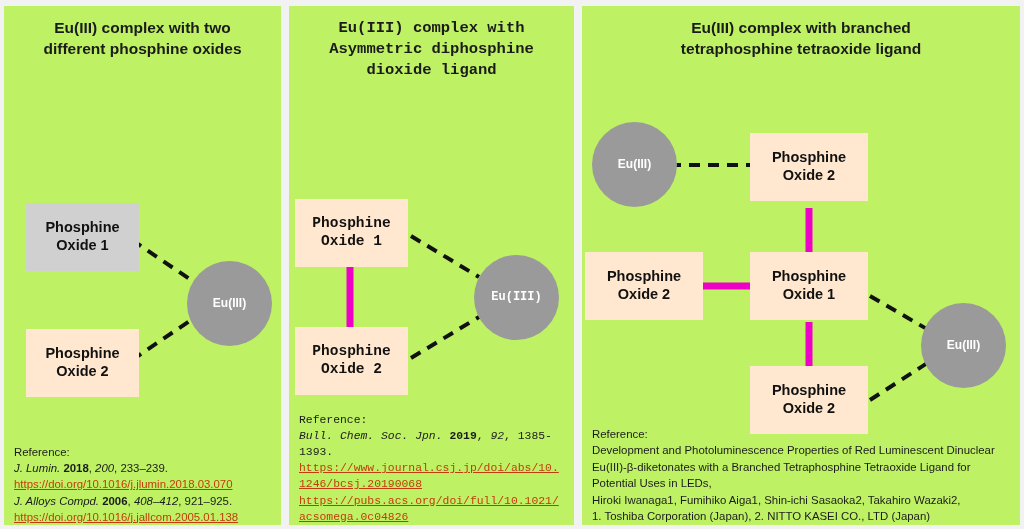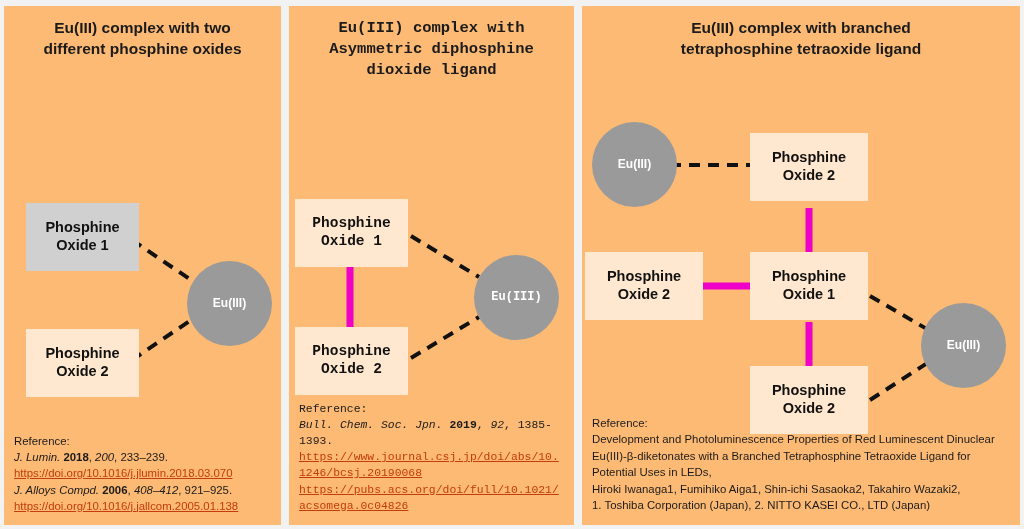--- a/index.html
+++ b/index.html
@@ -17,21 +17,21 @@
     position: relative;
     width: 1024px;
     height: 529px;
     display: flex;
     gap: 8px;
     padding: 6px 4px 4px 4px;
     box-sizing: border-box;
   }
   .panel {
     position: relative;
-    background: #fdba74;
+    background: #bef264;
     box-sizing: border-box;
   }
   .panel.p1 { width: 277px; }
   .panel.p2 { width: 285px; font-family: Liberation Mono, monospace; }
   .panel.p3 { flex: 1; }
 
   .panel-title {
     text-align: center;
     font-weight: bold;
     font-size: 15.5px;
@@ -77,21 +77,21 @@
     border-radius: 50%;
     background: #9a9a9a;
     color: #ffffff;
     font-size: 12px;
   }
 
   .refs {
     position: absolute;
     left: 0;
     right: 0;
-    bottom: 11px;
+    bottom: 0;
     padding: 0 10px;
     box-sizing: border-box;
     font-size: 11.4px;
     color: #1b1b1b;
     line-height: 1.42;
   }
   .refs .line { white-space: pre-wrap; }
   .refs .link {
     color: #c23c0e;
     text-decoration: underline;

